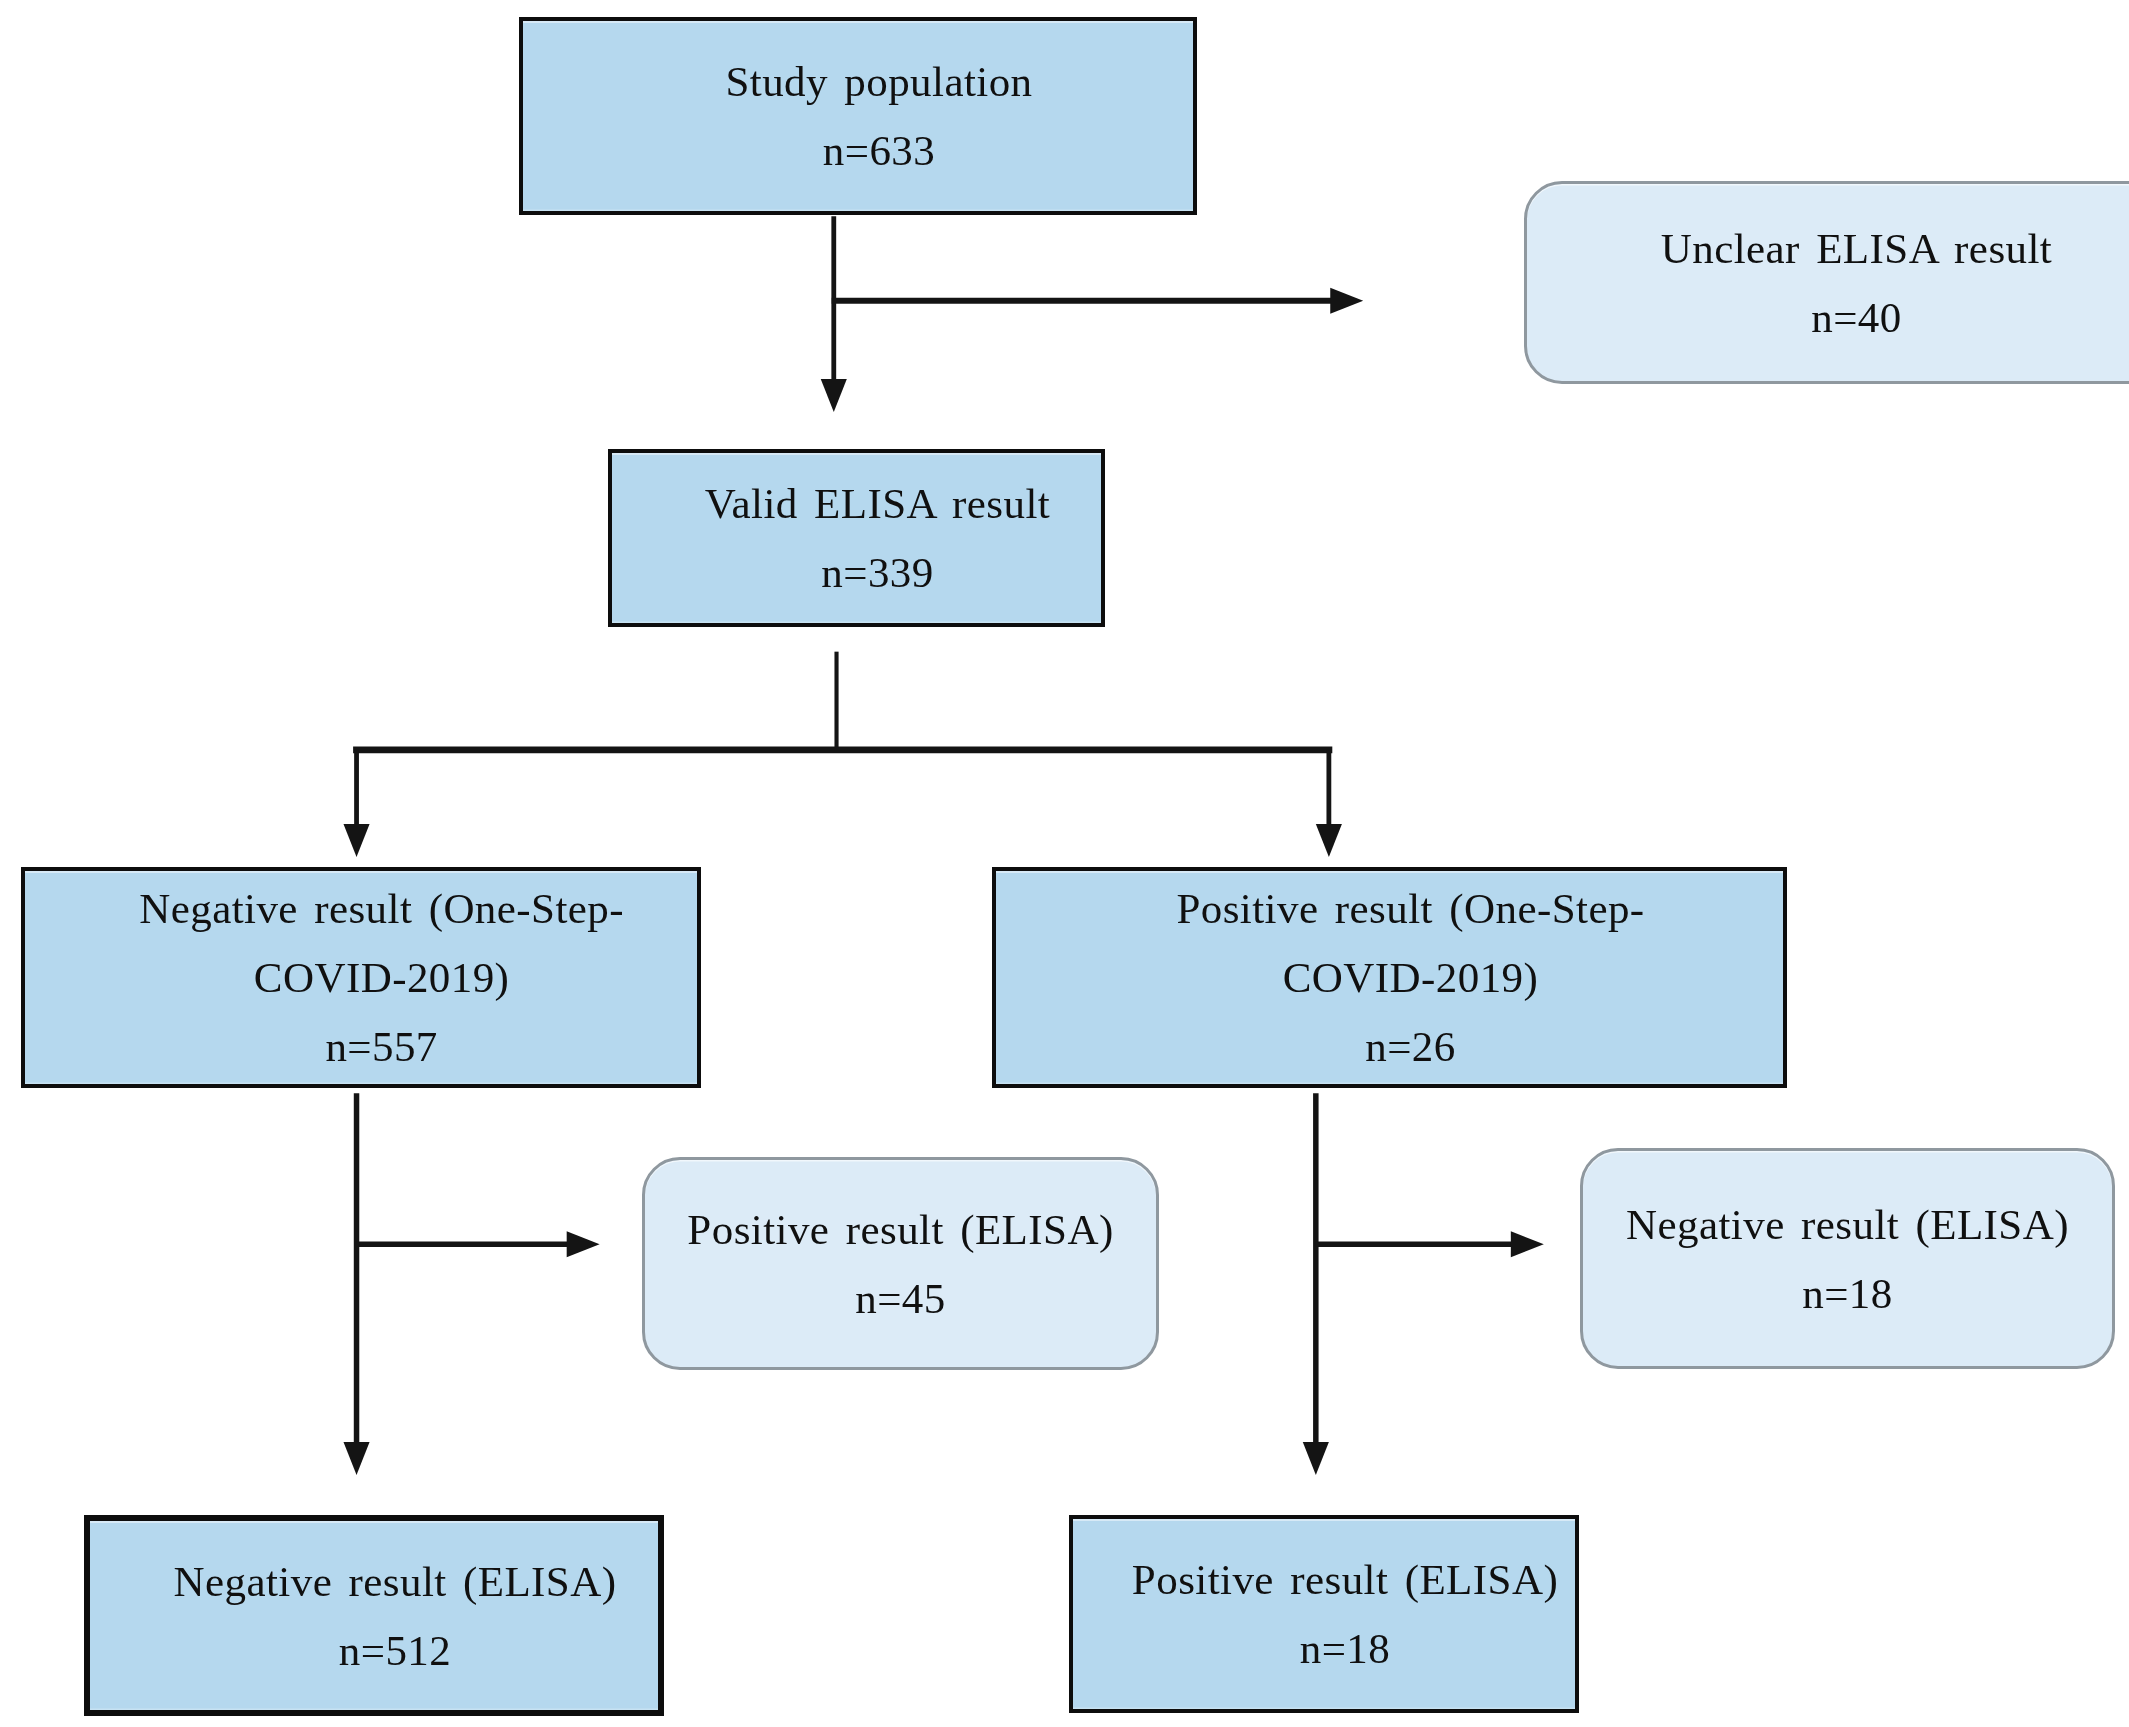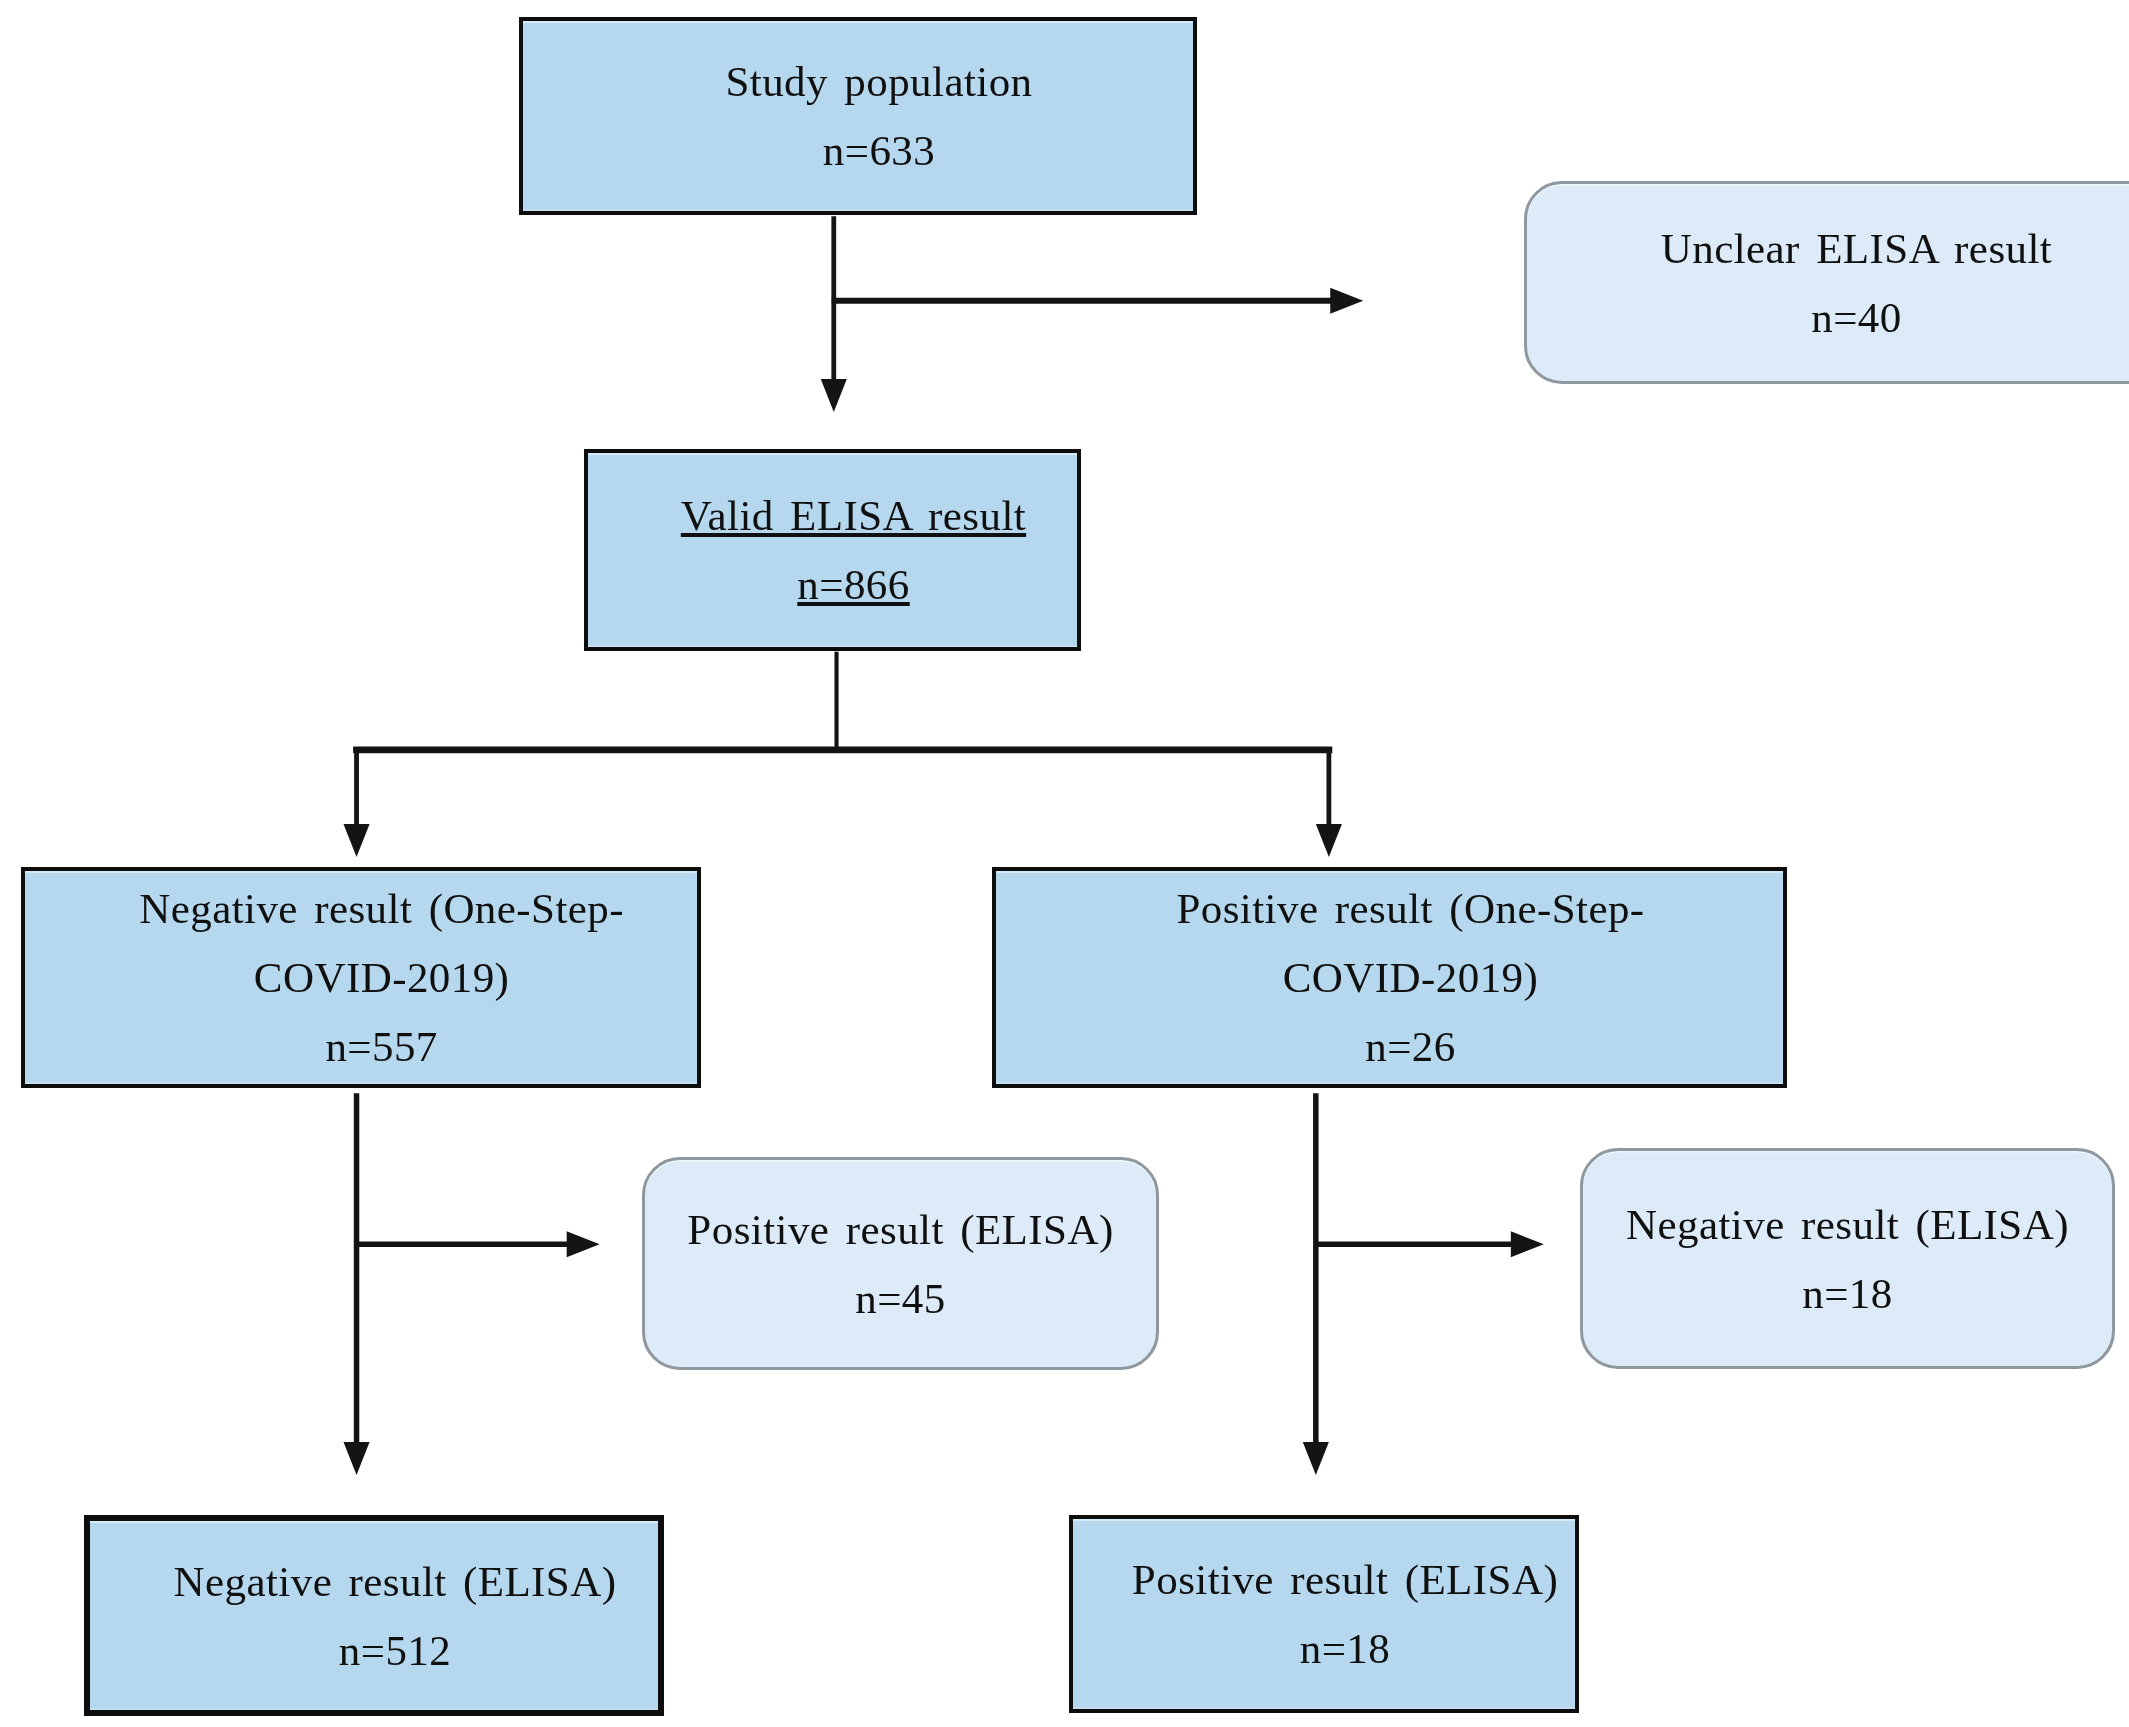--- a/index.html
+++ b/index.html
@@ -100,23 +100,23 @@
   <div class="node rect" style="left:519px; top:17px; width:678px; height:198px;">
     <span class="line">Study population</span>
     <span class="line">n=633</span>
   </div>
 
   <div class="node rounded" style="left:1524px; top:181px; width:653px; height:203px;padding-left:12px;">
     <span class="line">Unclear ELISA result</span>
     <span class="line">n=40</span>
   </div>
 
-  <div class="node rect" style="left:584px; top:449px; width:497px; height:202px;text-decoration:underline;">
+  <div class="node rect" style="left:608px; top:449px; width:497px; height:178px;">
     <span class="line">Valid ELISA result</span>
-    <span class="line">n=866</span>
+    <span class="line">n=339</span>
   </div>
 
   <div class="node rect" style="left:20.6px; top:867px; width:680px; height:221px;">
     <span class="line">Negative result (One-Step-</span>
     <span class="line">COVID-2019)</span>
     <span class="line">n=557</span>
   </div>
 
   <div class="node rect" style="left:992px; top:867px; width:795px; height:221px;">
     <span class="line">Positive result (One-Step-</span>

